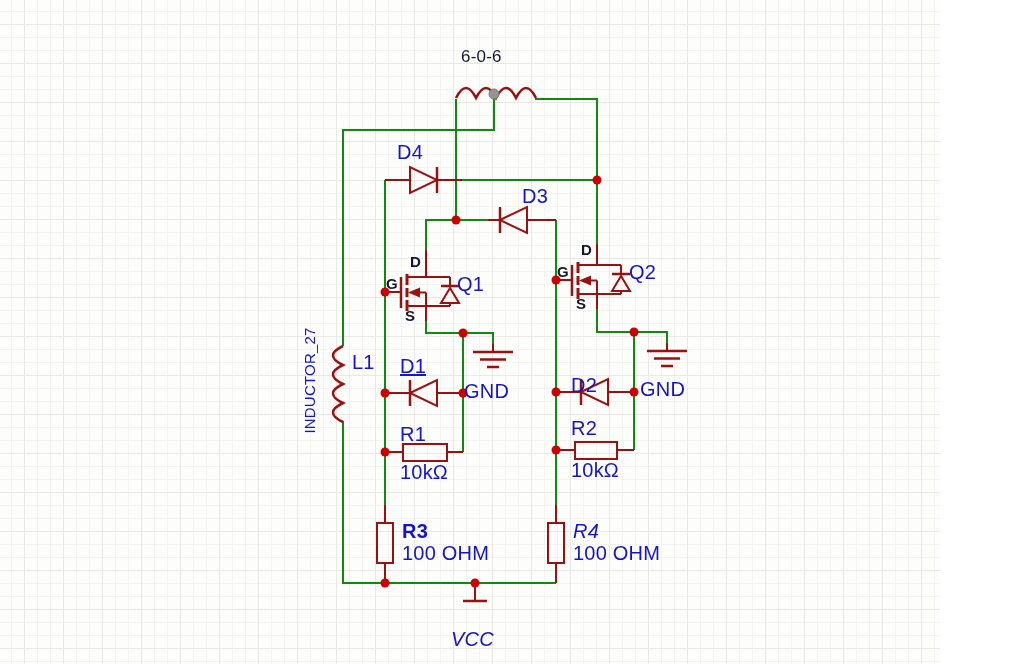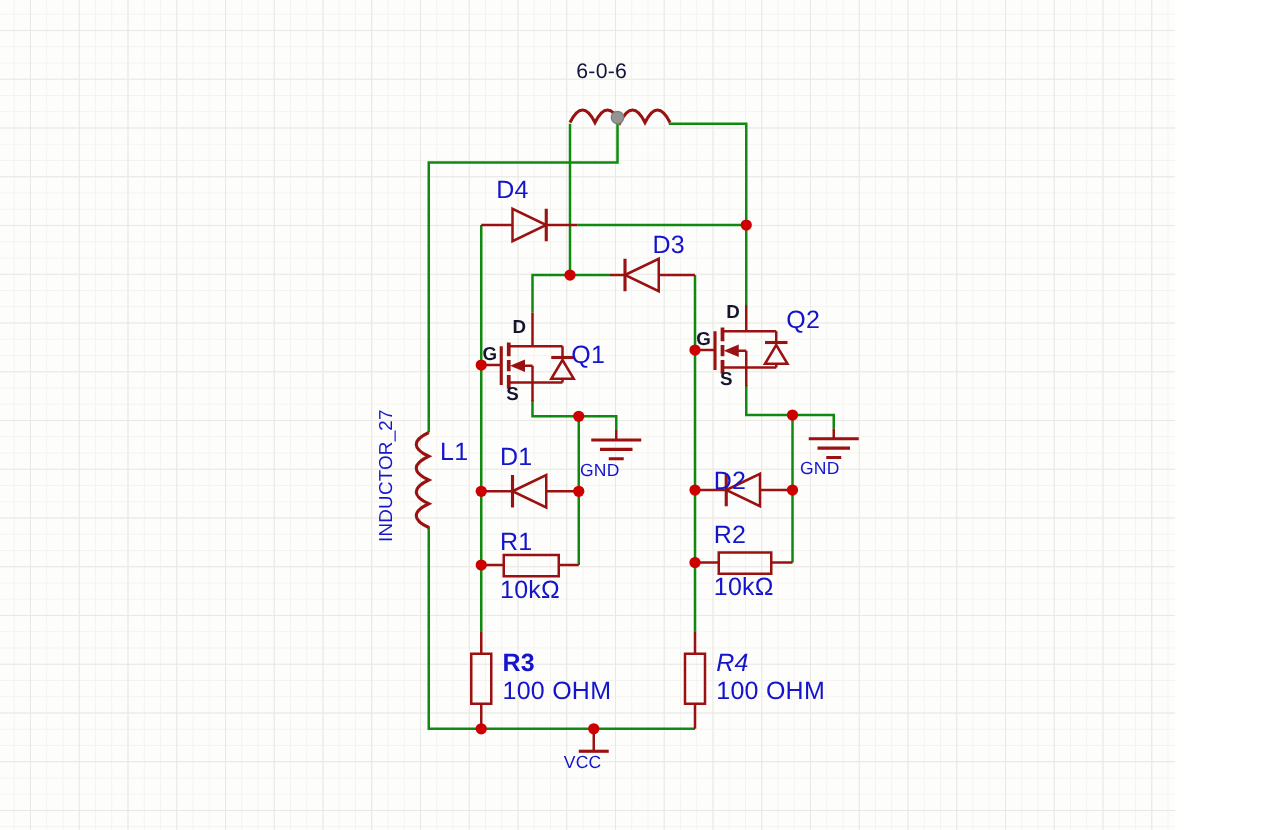--- a/index.html
+++ b/index.html
@@ -11,21 +11,21 @@
       linear-gradient(to bottom,#e9e8e4 1px,transparent 1px),
       linear-gradient(to right,#f4f3ef 1px,transparent 1px),
       linear-gradient(to bottom,#f4f3ef 1px,transparent 1px);
     background-size:39px 39px,39px 39px,13px 13px,13px 13px;
     background-position:24px 24px,24px 24px,11px 11px,11px 11px;
     font-family:"Liberation Sans",sans-serif;
   }
   svg{position:absolute;left:0;top:0;}
   .lbl{position:absolute;font-size:20px;line-height:1;color:#1414cc;white-space:nowrap;letter-spacing:.2px;}
   .pin{font-size:15px;font-weight:700;color:#15152e;}
-  .big{font-size:14px;}
+  .big{font-size:20px;margin-top:12px;}
   .dark{color:#14143c;font-size:17px;}
   .rot{transform:rotate(-90deg);transform-origin:center;width:170px;text-align:center;left:224px;top:373px;font-size:15px;}
   .wire{stroke:#0f8a0f;stroke-width:2;fill:none;}
   .sym{stroke:#9a1111;stroke-width:2;fill:none;}
   .symf{fill:#9a1111;stroke:none;}
   .thick{stroke-width:2.5;}
   .seg{stroke-width:3;}
   .dot{fill:#cc0000;stroke:none;}
 </style>
 </head>
@@ -199,38 +199,38 @@
   <span class="lbl dark" style="left:461px;top:48px;">6-0-6</span>
 
   <span class="lbl" style="left:397px;top:142px;">D4</span>
   <span class="lbl" style="left:491px;top:186px;margin-left:31px;">D3</span>
 
   <span class="lbl" style="left:457px;top:274px;">Q1</span>
   <span class="lbl pin" style="left:410px;top:254px;">D</span>
   <span class="lbl pin" style="left:386px;top:276px;">G</span>
   <span class="lbl pin" style="left:405px;top:308px;">S</span>
 
-  <span class="lbl" style="left:629px;top:246px;">Q2</span>
+  <span class="lbl" style="left:629px;top:262px;">Q2</span>
   <span class="lbl pin" style="left:581px;top:242px;">D</span>
   <span class="lbl pin" style="left:557px;top:264px;">G</span>
   <span class="lbl pin" style="left:576px;top:296px;">S</span>
 
-  <span class="lbl" style="left:400px;top:356px;">D1</span>
+  <span class="lbl" style="left:400px;top:356px;text-decoration:underline;">D1</span>
   <span class="lbl" style="left:571px;top:355px;margin-top:20px;">D2</span>
 
   <span class="lbl" style="left:400px;top:424px;">R1</span>
   <span class="lbl" style="left:400px;top:462px;">10kΩ</span>
   <span class="lbl" style="left:571px;top:418px;">R2</span>
   <span class="lbl" style="left:571px;top:460px;">10kΩ</span>
 
   <span class="lbl" style="left:402px;top:521px;font-weight:bold;">R3</span>
   <span class="lbl" style="left:402px;top:543px;">100 OHM</span>
   <span class="lbl" style="left:573px;top:521px;font-style:italic;">R4</span>
   <span class="lbl" style="left:573px;top:543px;">100 OHM</span>
 
   <span class="lbl" style="left:352px;top:352px;text-align:center;">L1</span>
   <span class="lbl rot">INDUCTOR_27</span>
 
   <span class="lbl big" style="left:464px;top:369px;">GND</span>
   <span class="lbl big" style="left:640px;top:367px;">GND</span>
-  <span class="lbl big" style="left:451px;top:602px;">VCC</span>
+  <span class="lbl big" style="left:451px;top:617px;font-style:italic;">VCC</span>
 
 </div>
 
 </body></html>

